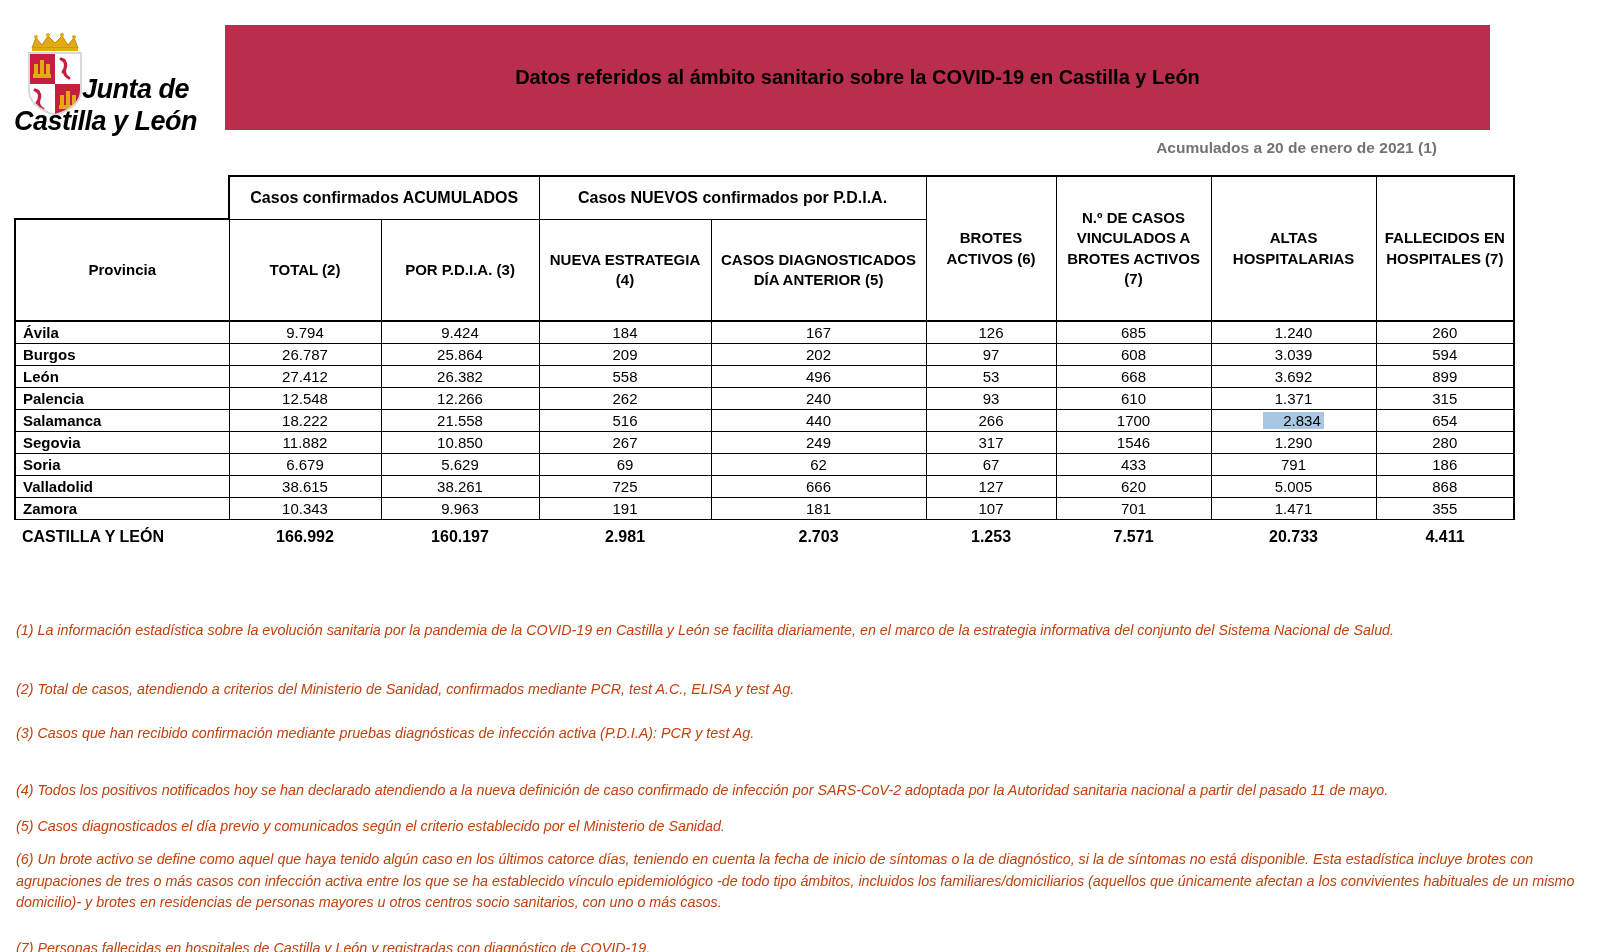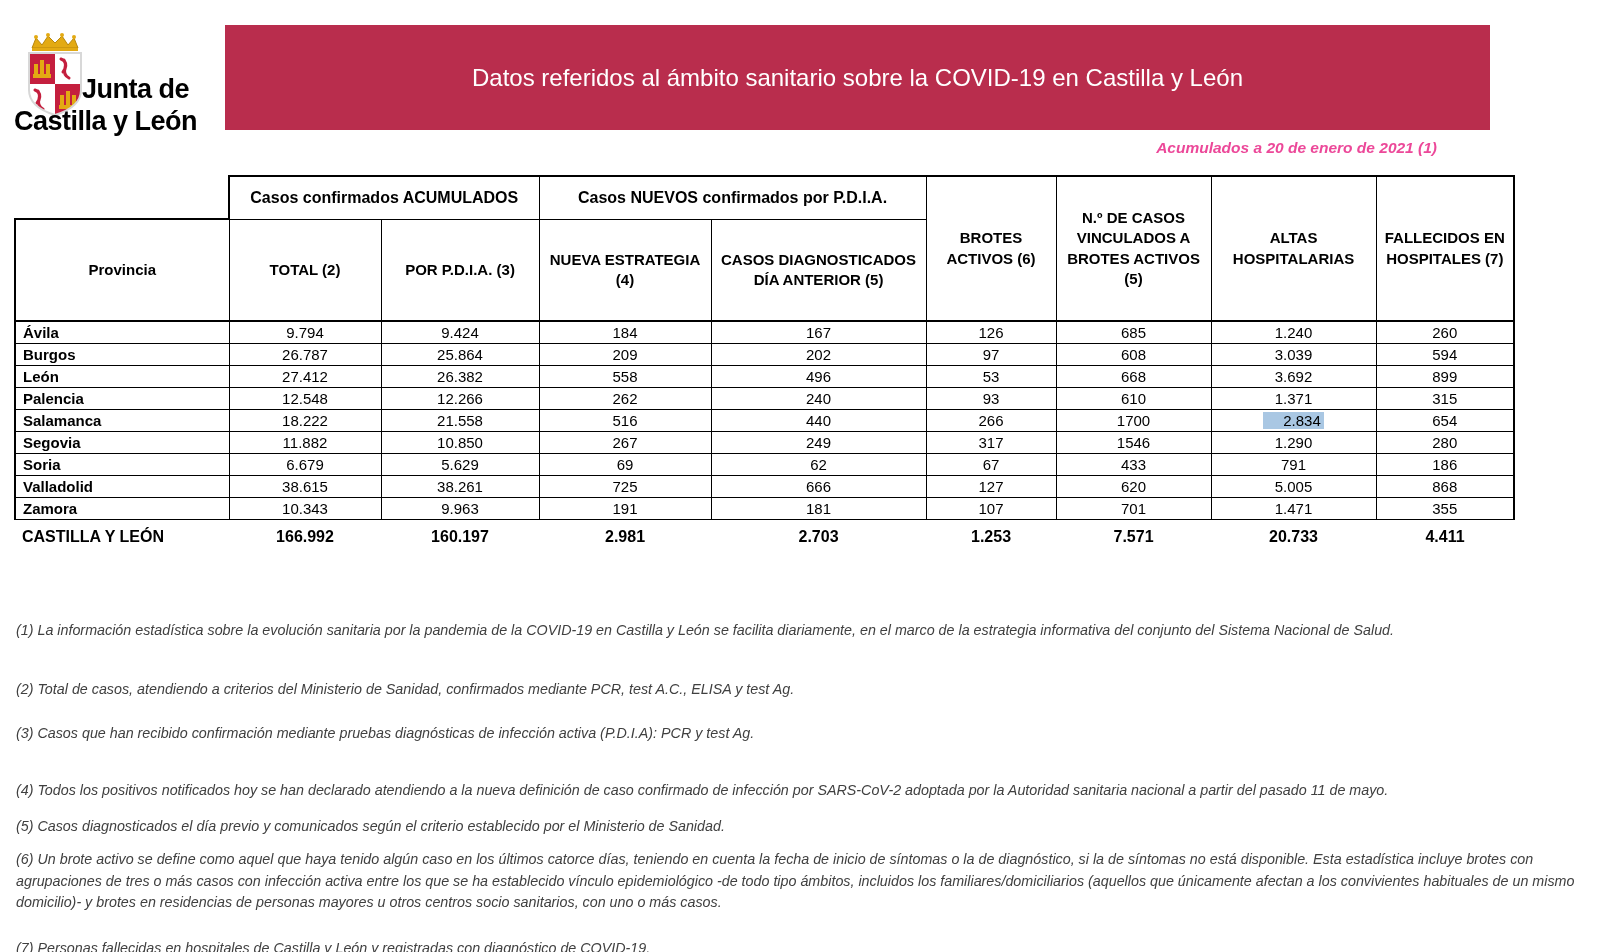--- a/index.html
+++ b/index.html
@@ -1,32 +1,32 @@
 <!DOCTYPE html>
 <html><head>
 <meta charset="utf-8">
 <style>
   html,body{margin:0;padding:0;background:#fff;}
   body{font-family:"Liberation Sans",sans-serif;color:#000;}
   #page{position:relative;width:1600px;height:952px;background:#fff;overflow:hidden;}
 
   
-  .logo{position:absolute;left:14px;top:24px;width:215px;height:115px;}
+  .logo{position:absolute;left:14px;top:24px;width:215px;height:115px;font-style:italic;}
   .logo svg{position:absolute;left:12px;top:8px;}
   .logo .l1{position:absolute;left:68px;top:50px;font-size:27px;font-weight:bold;letter-spacing:-0.5px;}
   .logo .l2{position:absolute;left:0px;top:82px;font-size:27px;font-weight:bold;letter-spacing:-0.5px;}
 
   
   .banner{position:absolute;left:225px;top:25px;width:1265px;height:105px;
           display:flex;align-items:center;justify-content:center;}
-  .banner .title{color:#ffffff;font-size:24px;font-weight:normal;}
+  .banner .title{color:#000000;font-size:20px;font-weight:bold;}
 
   
   .date-note{position:absolute;left:950px;top:139px;width:487px;text-align:right;
-             font-size:15.5px;font-style:italic;font-weight:bold;color:#ec4899;}
+             font-size:15.5px;font-weight:bold;color:#737373;}
 
   
   .table-wrap{position:absolute;left:14px;top:175px;width:1430px;}
   table{border-collapse:collapse;width:1499px;table-layout:fixed;}
   th,td{border:1px solid #000;padding:0;font-size:15px;text-align:center;vertical-align:middle;overflow:hidden;}
   tr.group-row{height:43px;}
   tr.head-row{height:102px;}
   tr.data-row{height:22px;}
   tr.total-row{height:36px;}
   th{font-weight:bold;}
@@ -39,21 +39,21 @@
   th.provincia{border-left:2px solid #000;border-top:2px solid #000;}
   td.prov{text-align:left;padding-left:7px;font-weight:bold;border-left:2px solid #000;}
   td.lastcol{border-right:2px solid #000;}
   tr.data-row:last-child td{border-bottom:2px solid #000;}
   tr.total-row td{border:none;font-weight:bold;font-size:16px;}
   tr.total-row td.prov{border:none;}
   td.hl span{padding:0 3px;}
   
   
   .footnotes{position:absolute;left:16px;top:620px;width:1560px;}
-  .footnotes p{margin:0;font-style:italic;font-size:14.3px;line-height:1.5;color:#404040;}
+  .footnotes p{margin:0;font-style:italic;font-size:14.3px;line-height:1.5;color:#c2410c;}
   .footnotes p.n1{margin-bottom:38px;}
   .footnotes p.n2{margin-bottom:22px;}
   .footnotes p.n3{margin-bottom:36px;}
   .footnotes p.n4{margin-bottom:14px;}
   .footnotes p.n5{margin-bottom:12px;}
   .footnotes p.n6{margin-bottom:24px;}
 </style>
 </head>
 <body>
 
@@ -120,21 +120,21 @@
         <col style="width:155px">
           <col style="width:165px">
           <col style="width:138px">
       </colgroup>
       <tbody>
           <tr class="group-row">
         <th class="blank"></th>
         <th class="group g1" colspan="2">Casos confirmados ACUMULADOS</th>
         <th class="group" colspan="2">Casos NUEVOS confirmados por P.D.I.A.</th>
         <th class="span2" rowspan="2">BROTES ACTIVOS (6)</th>
-        <th class="span2" rowspan="2">N.º DE CASOS VINCULADOS A BROTES ACTIVOS (5)</th>
+        <th class="span2" rowspan="2">N.º DE CASOS VINCULADOS A BROTES ACTIVOS (7)</th>
         <th class="span2" rowspan="2">ALTAS HOSPITALARIAS</th>
         <th class="span2 last" rowspan="2">FALLECIDOS EN HOSPITALES (7)</th>
       </tr>
       <tr class="head-row">
         <th class="provincia">Provincia</th>
         <th>TOTAL (2)</th>
         <th>POR P.D.I.A. (3)</th>
         <th>NUEVA ESTRATEGIA (4)</th>
         <th>CASOS DIAGNOSTICADOS DÍA ANTERIOR (5)</th>
       </tr>

